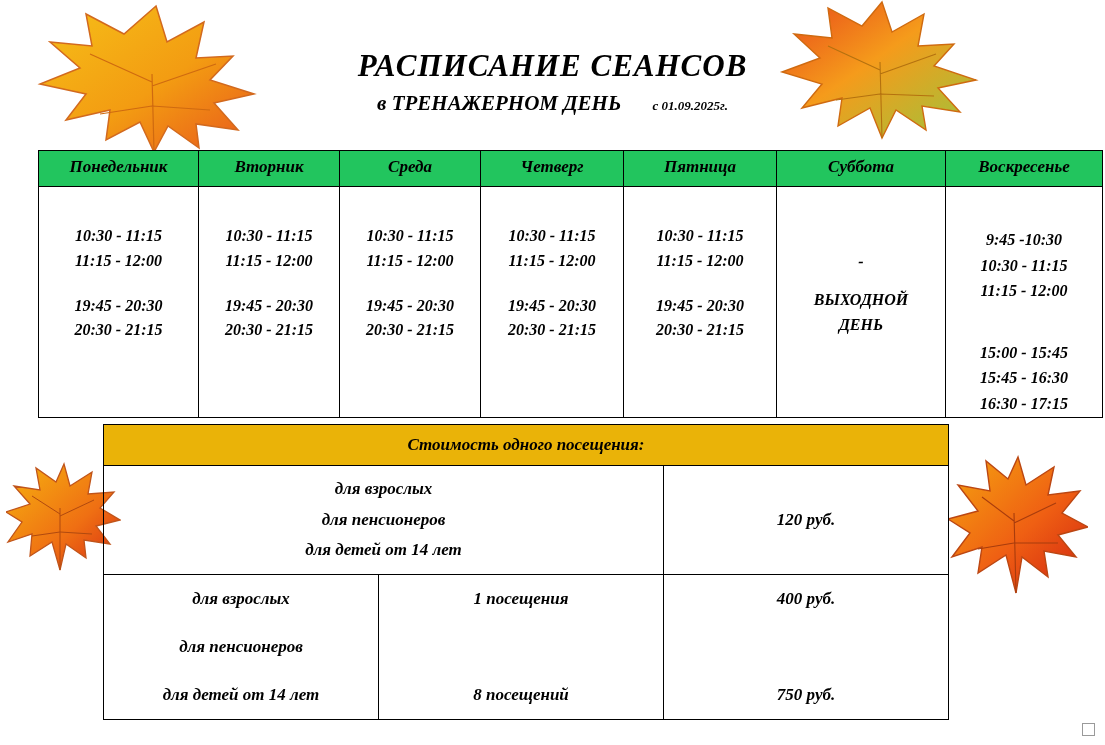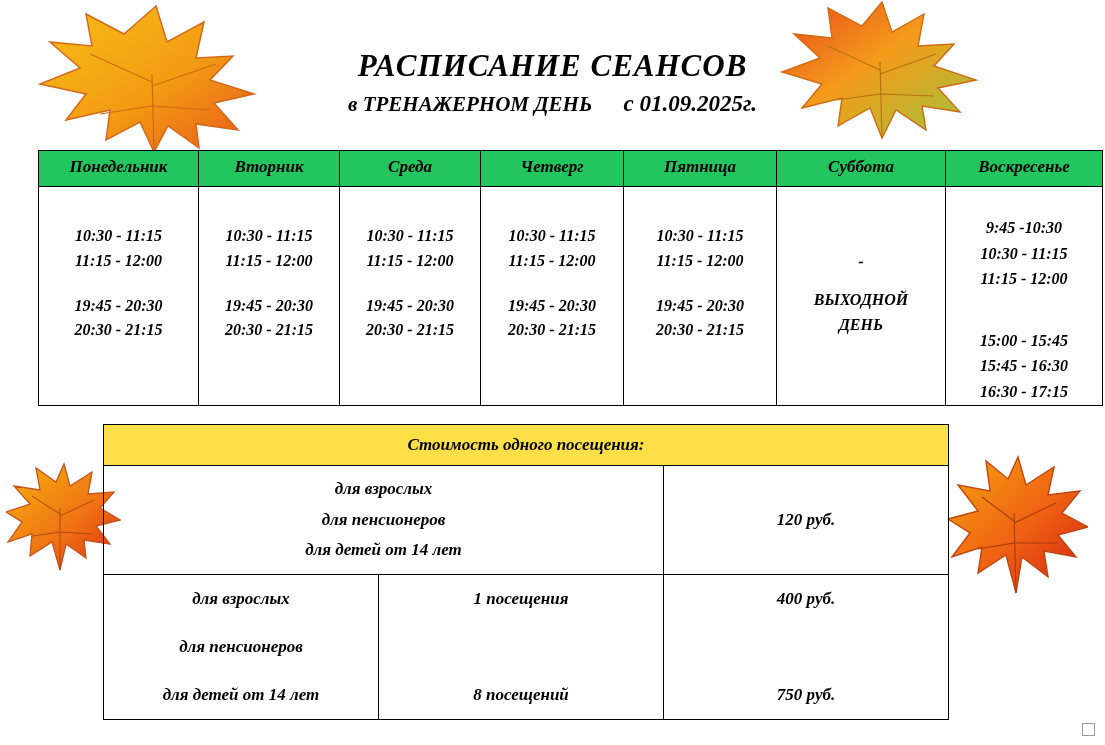--- a/index.html
+++ b/index.html
@@ -52,21 +52,21 @@
     line-height: 1.15;
   }
   .title-sub {
     font-size: 21px;
     font-style: italic;
     font-weight: bold;
     color: #000;
     margin-top: 7px;
   }
   .title-sub .date {
-    font-size: 23px;
+    font-size: 13px;
     font-style: italic;
     font-weight: bold;
     margin-left: 26px;
   }
 
   
   .schedule {
     position: absolute;
     left: 38px;
     top: 150px;
@@ -101,21 +101,21 @@
   }
   .cell-inner .gap {
     display: block;
     height: 20px;
   }
   .cell-dayoff {
     padding-top: 62px;
     line-height: 1.6;
   }
   .cell-sun {
-    padding-top: 28px;
+    padding-top: 40px;
     line-height: 1.6;
   }
   .cell-sun .gap {
     display: block;
     height: 36px;
   }
 
   
   .prices {
     position: absolute;
@@ -131,21 +131,21 @@
   }
   .ptable td {
     border: 1px solid #000;
     font-size: 17px;
     font-style: italic;
     font-weight: bold;
     text-align: center;
     vertical-align: middle;
   }
   .bandhead {
-    background: #fde047;
+    background: #eab308;
     height: 38px;
     font-size: 18px;
   }
   .visit-names {
     height: 100px;
     line-height: 1.8;
     padding: 4px 0;
   }
   .visit-price {
     height: 100px;

